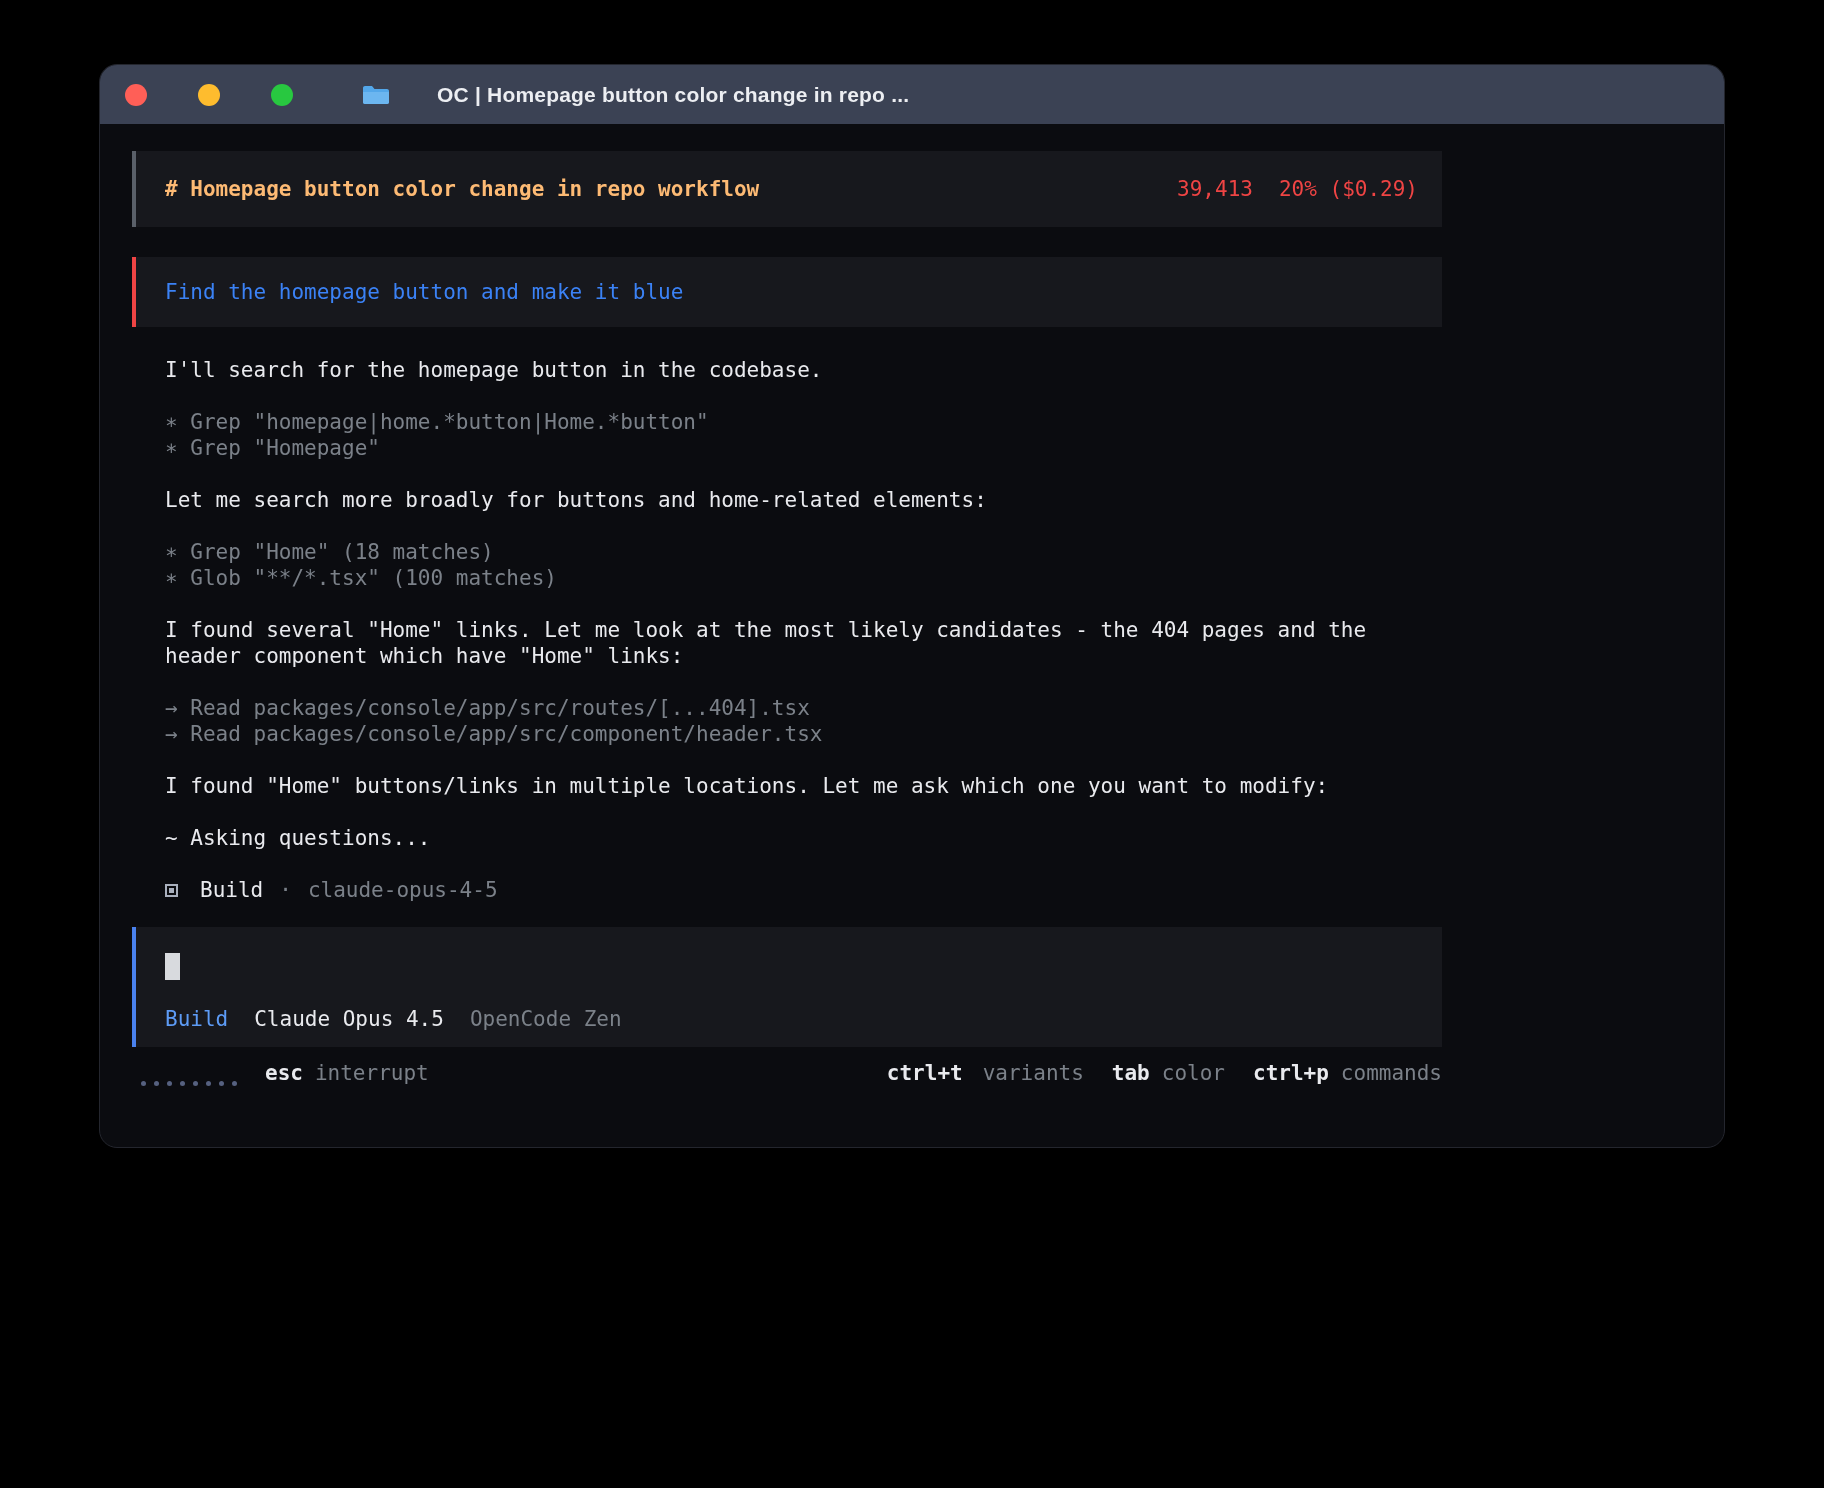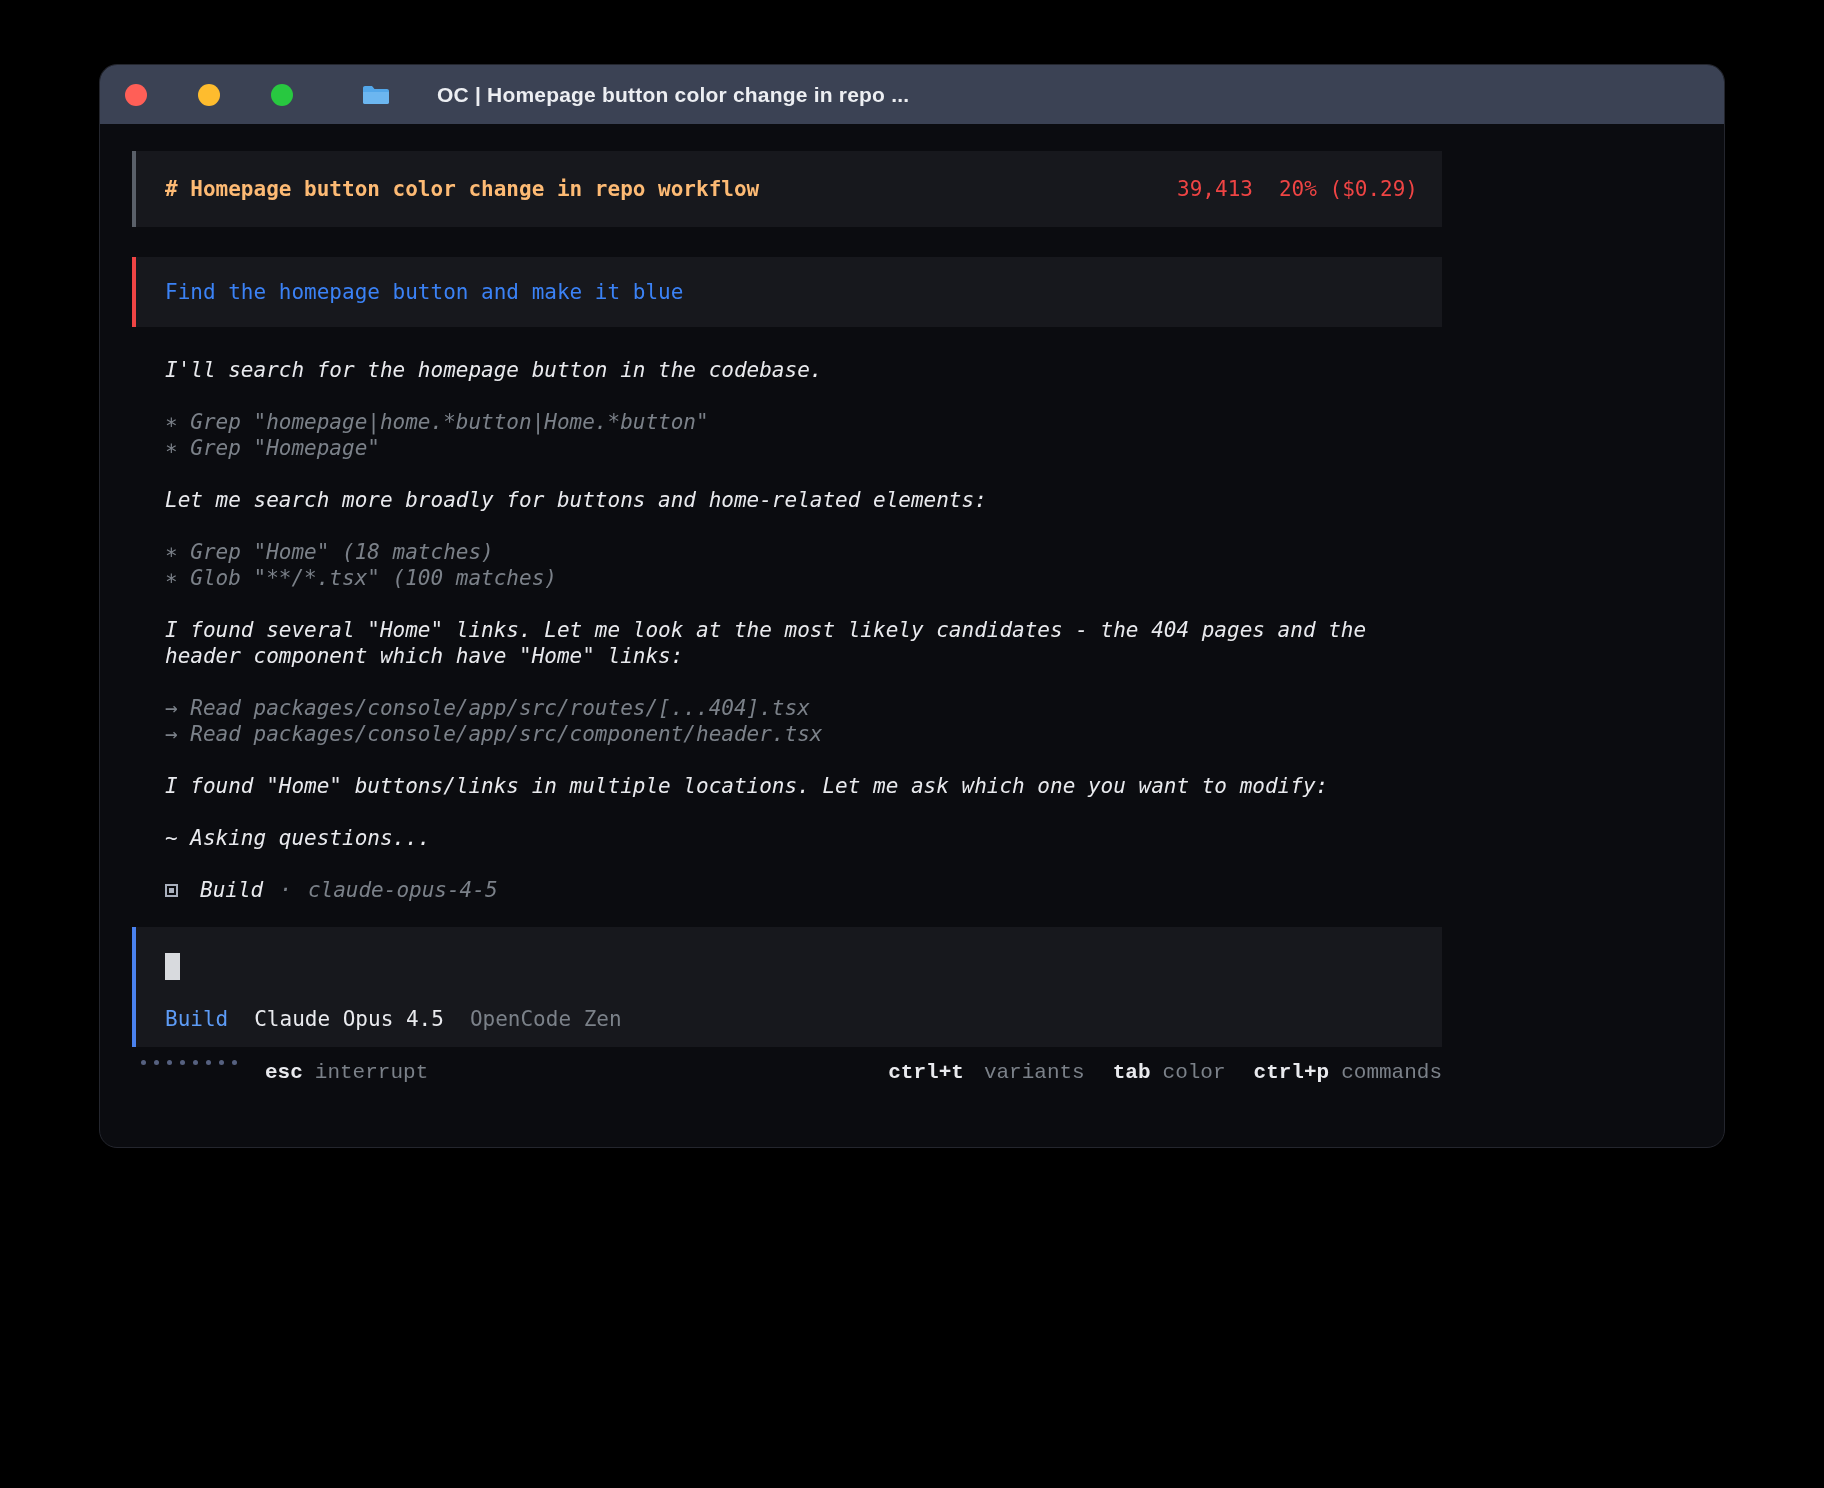--- a/index.html
+++ b/index.html
@@ -25,41 +25,41 @@
   .content { margin:27px 0 0 32px; width:1310px; font-size:21px; line-height:26px; color:#dfe1e5; }
 
   .panel { background:#17181d; display:flex; align-items:center; padding:0 24px 0 29px; }
 
   .header-panel { height:76px; justify-content:space-between; border-left:4px solid #5a6069; }
   .header-title { font-weight:bold; color:#fdba74; }
   .header-stats { color:#ef4444; display:flex; gap:26px; }
 
   .user-panel { height:70px; margin-top:30px; border-left:4px solid #ef4444; color:#3b82f6; }
 
-  .convo { margin-top:30px; padding-left:33px;font-style:italic; }
+  .convo { margin-top:30px; padding-left:33px; }
   .block { margin-bottom:26px; }
   .block:last-child { margin-bottom:0; }
   .line { display:block; }
   .gray { color:#7b8189; }
   .white { color:#e9eaee; }
   .blue { color:#5d9bf5; }
 
   .agent-line { display:flex; align-items:center; }
   .agent-icon { width:13px; height:13px; border:2px solid #a9b0bd; display:inline-flex; align-items:center; justify-content:center; margin-right:22px; flex:0 0 auto; }
   .agent-icon-dot { width:5px; height:5px; background:#a9b0bd; }
   .agent-name { color:#e9eaee; margin-right:16px; }
   .agent-sep { color:#7b8189; margin-right:16px; }
 
   .input-panel { margin-top:24px; height:120px; background:#17181d; border-left:4px solid #4a82ef;
     padding:26px 24px 15px 29px; display:flex; flex-direction:column; align-items:flex-start; cursor:text; }
   .cursor-block { width:15px; height:27px; background:#d8dade; }
   .input-meta { margin-top:26px; display:flex; gap:26px; white-space:pre; }
 
   .statusbar { margin-top:13px; display:flex; justify-content:space-between; align-items:center; padding-left:9px; }
-  .status-left, .status-right { display:flex; align-items:flex-start;font-family:Liberation Mono, monospace; }
+  .status-left, .status-right { display:flex; align-items:flex-end; }
   .spinner { display:flex; align-items:center; gap:8px; margin-right:28px; }
   .spinner span { width:5px; height:5px; border-radius:50%; background:#566180; display:block; }
   .key { font-weight:bold; color:#e9eaee; }
   .hint { display:flex; gap:12px; margin-left:28px; }
   .hint:first-child { margin-left:0;gap:20px; }
   .esc-group { display:flex; gap:12px; }
 </style>
 </head>
 <body>
 

